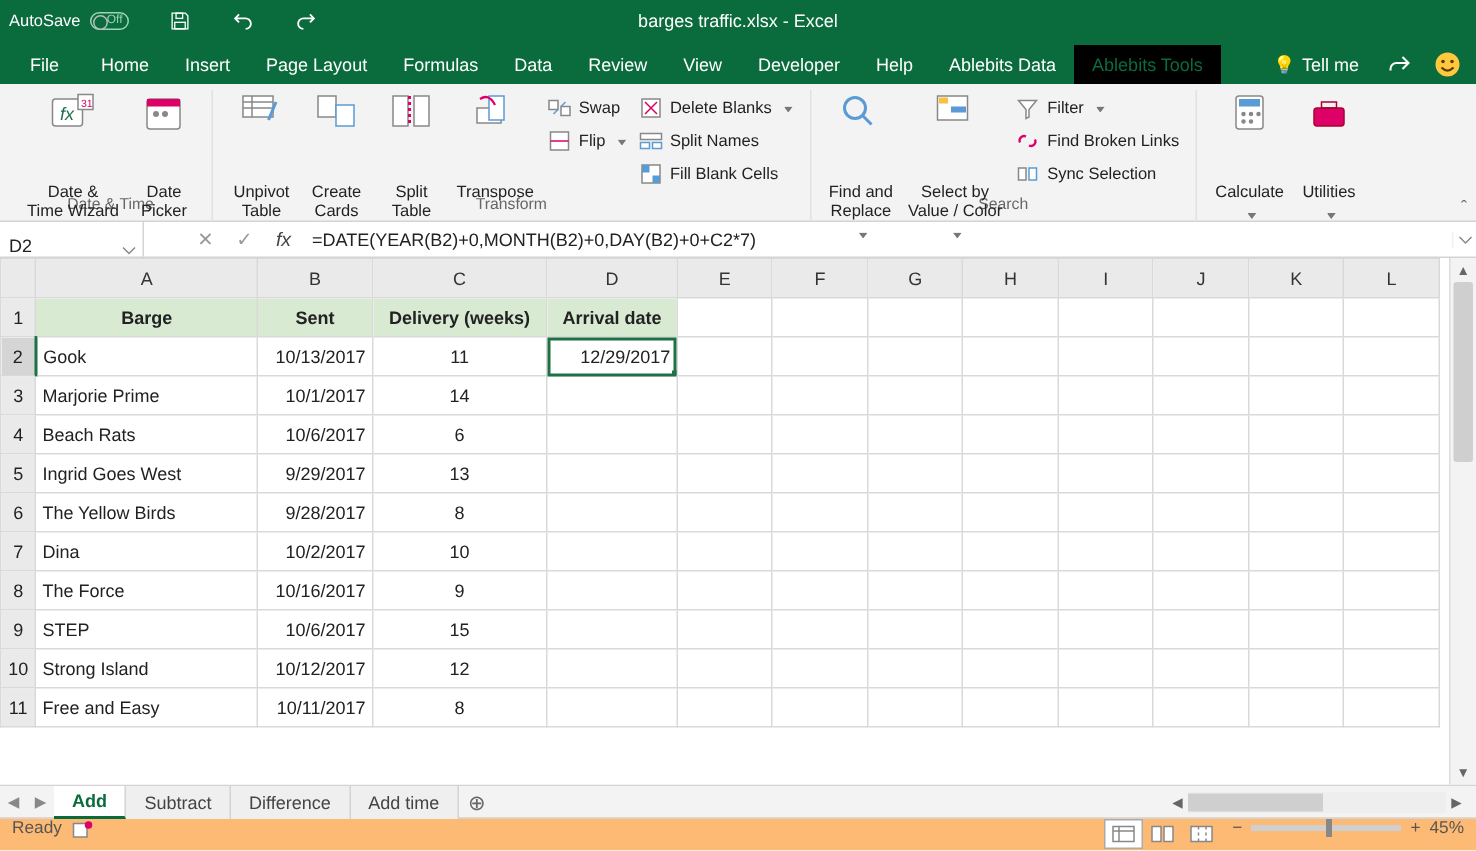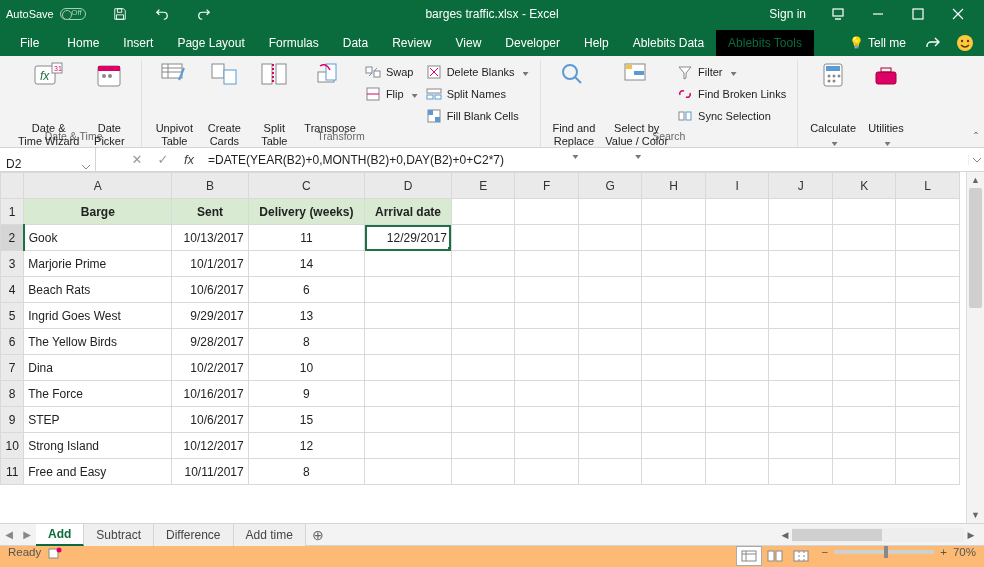--- a/index.html
+++ b/index.html
@@ -123,44 +123,20 @@
         </svg>
     </div>
     <div class="qat-icon">
       <svg viewBox="0 0 16 16">
           <path d="M11 3 L14 6 L11 9 M14 6 H6 a4 4 0 0 0 0 8" fill="none" stroke="#fff" stroke-width="1.4"></path>
         </svg>
     </div>
   </div>
   <div class="title-center">
     <span>barges traffic.xlsx</span><span>  -  Excel</span>
-  </div>
-  <div class="right">
-    <div class="signin">Sign in</div>
-    <div class="winbtn">
-        <svg viewBox="0 0 12 12">
-          <rect x="1" y="1" width="10" height="7"></rect>
-          <path d="M3 11h6" stroke-width="1.4"></path>
-        </svg>
-      </div>
-    <div class="winbtn">
-        <svg viewBox="0 0 12 12">
-          <path d="M1 6h10"></path>
-        </svg>
-      </div>
-    <div class="winbtn">
-        <svg viewBox="0 0 12 12">
-          <rect x="1" y="1" width="10" height="10"></rect>
-        </svg>
-      </div>
-    <div class="winbtn">
-        <svg viewBox="0 0 12 12">
-          <path d="M1 1l10 10M11 1L1 11"></path>
-        </svg>
-      </div>
   </div>
 </div>
 
 <div class="tabs">
   <div class="tab filetab">File</div>
   <div class="tab">Home</div>
   <div class="tab">Insert</div>
   <div class="tab">Page Layout</div>
   <div class="tab">Formulas</div>
   <div class="tab">Data</div>
@@ -682,15 +658,15 @@
   <div class="viewbtn">
       <svg width="16" height="12">
         <rect x="1" y="1" width="14" height="10" fill="#fff" stroke="#888"></rect>
         <path d="M6 1v10M11 1v10" stroke="#888" stroke-dasharray="2"></path>
       </svg>
     </div>
   <div class="zoom">
     <span>−</span>
     <div class="slider"></div>
     <span>+</span>
-    <span>70%</span>
+    <span>45%</span>
   </div>
 </div>
 
 </body></html>

